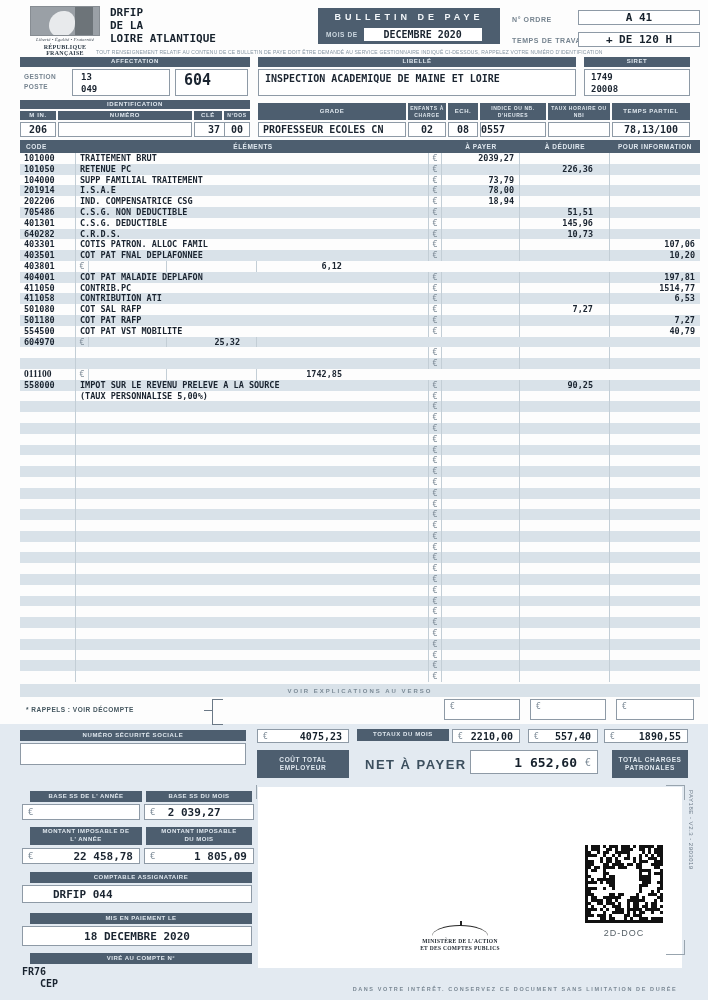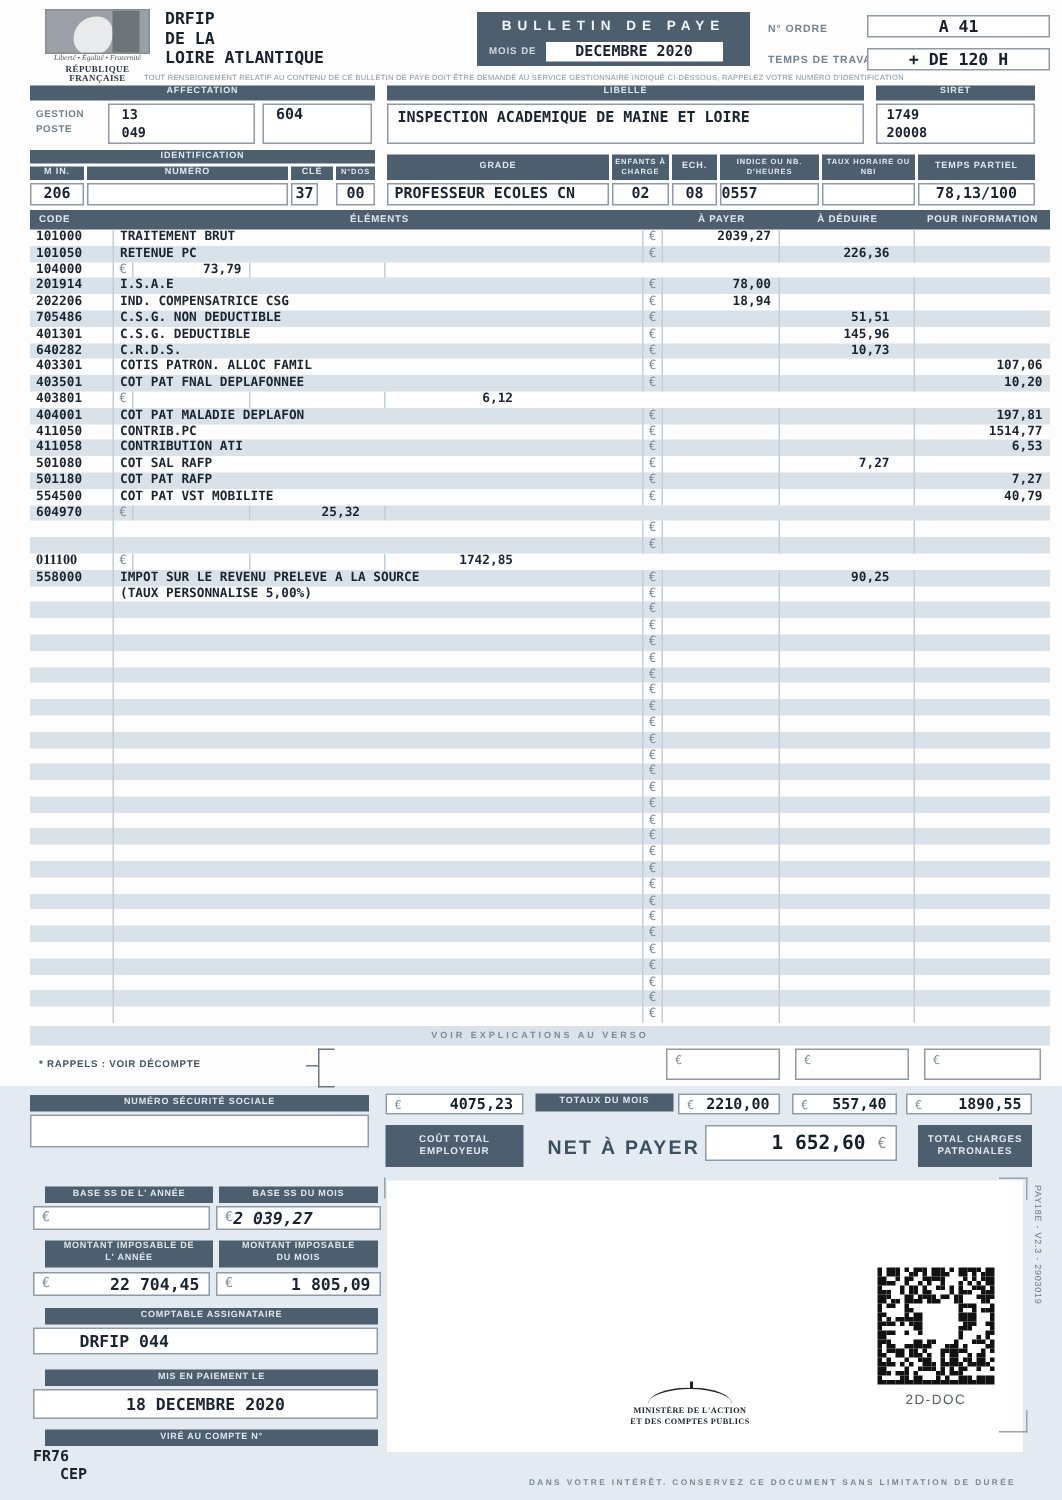--- a/index.html
+++ b/index.html
@@ -143,41 +143,41 @@
 
 <div class="abs dbar secbar" style="left:20px;top:57px;width:230px;">AFFECTATION</div>
 <div class="abs lblgray" style="left:24px;top:72px;line-height:1.5;">
   <div>GESTION</div>
   <div>POSTE</div>
 </div>
 <div class="abs cellbox" style="left:72px;top:69px;width:98px;height:27px;font-size:9px;line-height:12px;padding:1px 0 0 8px;">
   <div>13</div>
   <div>049</div>
 </div>
-<div class="abs cellbox" style="left:175px;top:69px;width:73px;height:27px;font-size:10px;padding:1px 0 0 8px;">
+<div class="abs cellbox" style="left:175px;top:69px;width:73px;height:27px;font-size:15px;padding:1px 0 0 8px;">
   <div>604</div>
 </div>
 
 <div class="abs dbar secbar" style="left:258px;top:57px;width:318px;">LIBELLÉ</div>
 <div class="abs cellbox" style="left:258px;top:69px;width:318px;height:27px;font-size:10px;padding:3px 0 0 6px;">INSPECTION ACADEMIQUE DE MAINE ET LOIRE</div>
 
 <div class="abs dbar secbar" style="left:584px;top:57px;width:106px;">SIRET</div>
 <div class="abs cellbox" style="left:584px;top:69px;width:106px;height:27px;font-size:9px;line-height:12px;padding:1px 0 0 6px;">
   <div>1749</div>
   <div>20008</div>
 </div>
 
 <div class="abs dbar" style="left:20px;top:100px;width:230px;height:9px;">IDENTIFICATION</div>
 <div class="abs dbar" style="left:20px;top:111px;width:36px;height:9px;">M IN.</div>
 <div class="abs dbar" style="left:58px;top:111px;width:134px;height:9px;">NUMÉRO</div>
 <div class="abs dbar" style="left:194px;top:111px;width:28px;height:9px;">CLÉ</div>
 <div class="abs dbar" style="left:224px;top:111px;width:26px;height:9px;font-size:5px;">N°DOS</div>
 <div class="abs cellbox" style="left:20px;top:122px;width:36px;height:15px;font-size:10px;text-align:center;line-height:14px;">206</div>
 <div class="abs cellbox" style="left:58px;top:122px;width:134px;height:15px;"></div>
-<div class="abs cellbox" style="left:194px;top:122px;width:18px;height:15px;font-size:10px;text-align:center;line-height:14px;">37</div>
+<div class="abs cellbox" style="left:194px;top:122px;width:40px;height:15px;font-size:10px;text-align:center;line-height:14px;">37</div>
 <div class="abs cellbox" style="left:224px;top:122px;width:26px;height:15px;font-size:10px;text-align:center;line-height:14px;">00</div>
 
 <div class="abs dbar" style="left:258px;top:103px;width:148px;height:17px;">GRADE</div>
 <div class="abs dbar" style="left:408px;top:103px;width:38px;height:17px;font-size:5px;">ENFANTS À CHARGE</div>
 <div class="abs dbar" style="left:448px;top:103px;width:30px;height:17px;">ECH.</div>
 <div class="abs dbar" style="left:480px;top:103px;width:66px;height:17px;font-size:5px;">INDICE OU NB. D'HEURES</div>
 <div class="abs dbar" style="left:548px;top:103px;width:62px;height:17px;font-size:5px;">TAUX HORAIRE OU NBI</div>
 <div class="abs dbar" style="left:612px;top:103px;width:78px;height:17px;">TEMPS PARTIEL</div>
 
 <div class="abs cellbox" style="left:258px;top:122px;width:148px;height:15px;font-size:10px;padding-left:4px;line-height:14px;">PROFESSEUR ECOLES CN</div>
@@ -207,20 +207,21 @@
     <div class="trow alt">
       <div class="c-code">101050</div>
       <div class="c-el">RETENUE PC</div>
       <div class="c-eur">€</div>
       <div class="c-pay"></div>
       <div class="c-ded">226,36</div>
       <div class="c-info"></div>
     </div>
     <div class="trow">
       <div class="c-code">104000</div>
+      <div class="c-el">SUPP FAMILIAL TRAITEMENT</div>
       <div class="c-eur">€</div>
       <div class="c-pay">73,79</div>
       <div class="c-ded"></div>
       <div class="c-info"></div>
     </div>
     <div class="trow alt">
       <div class="c-code">201914</div>
       <div class="c-el">I.S.A.E</div>
       <div class="c-eur">€</div>
       <div class="c-pay">78,00</div>
@@ -631,28 +632,28 @@
 <div class="abs dbar" style="left:612px;top:750px;width:76px;height:28px;font-size:6.5px;padding:0 6px;box-sizing:border-box;">TOTAL CHARGES PATRONALES</div>
 
 <div class="abs blk-hdr" style="left:30px;top:791px;width:112px;height:11px;">BASE SS DE L' ANNÉE</div>
 <div class="abs blk-hdr" style="left:146px;top:791px;width:106px;height:11px;">BASE SS DU MOIS</div>
 <div class="abs blk-box" style="left:22px;top:804px;width:118px;height:16px;">
   <span class="eur" style="font-size:9px;padding-left:5px;">€</span>
   <span style="flex:1;text-align:right;padding-right:8px;"></span>
 </div>
 <div class="abs blk-box" style="left:144px;top:804px;width:110px;height:16px;">
   <span class="eur" style="font-size:9px;padding-left:5px;">€</span>
-  <span style="flex:1;text-align:left;padding-right:20px;font-style:italic;">2 039,27</span>
+  <span style="flex:1;text-align:center;padding-right:20px;">2 039,27</span>
 </div>
 
 <div class="abs blk-hdr" style="left:30px;top:827px;width:112px;height:18px;padding:0 10px;box-sizing:border-box;">MONTANT IMPOSABLE DE L' ANNÉE</div>
 <div class="abs blk-hdr" style="left:146px;top:827px;width:106px;height:18px;padding:0 10px;box-sizing:border-box;">MONTANT IMPOSABLE DU MOIS</div>
 <div class="abs blk-box" style="left:22px;top:848px;width:118px;height:16px;">
   <span class="eur" style="font-size:9px;padding-left:5px;">€</span>
-  <span style="flex:1;text-align:right;padding-right:6px;">22 704,45</span>
+  <span style="flex:1;text-align:right;padding-right:6px;">22 458,78</span>
 </div>
 <div class="abs blk-box" style="left:144px;top:848px;width:110px;height:16px;">
   <span class="eur" style="font-size:9px;padding-left:5px;">€</span>
   <span style="flex:1;text-align:right;padding-right:6px;">1 805,09</span>
 </div>
 
 <div class="abs blk-hdr" style="left:30px;top:872px;width:222px;height:11px;">COMPTABLE ASSIGNATAIRE</div>
 <div class="abs blk-box" style="left:22px;top:885px;width:230px;height:18px;">
   <span style="padding-left:30px;">DRFIP 044</span>
 </div>

